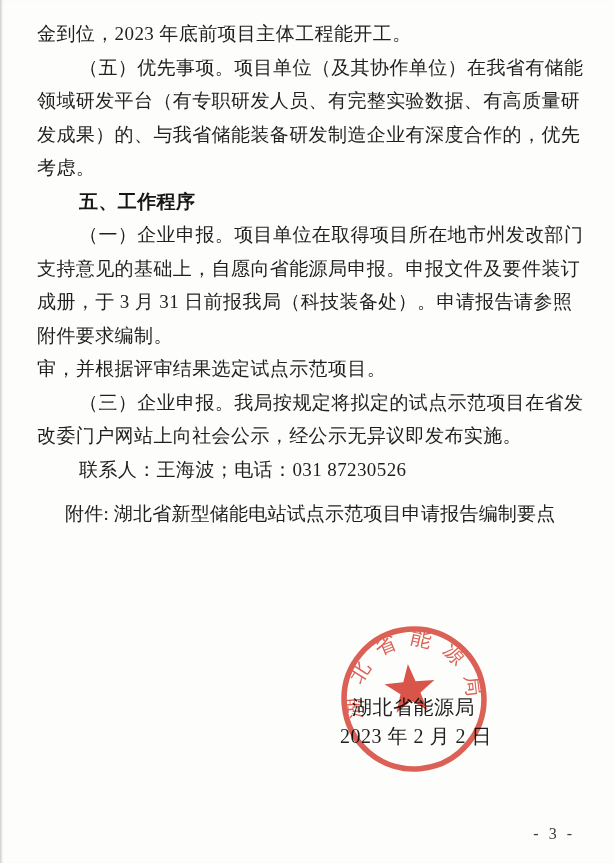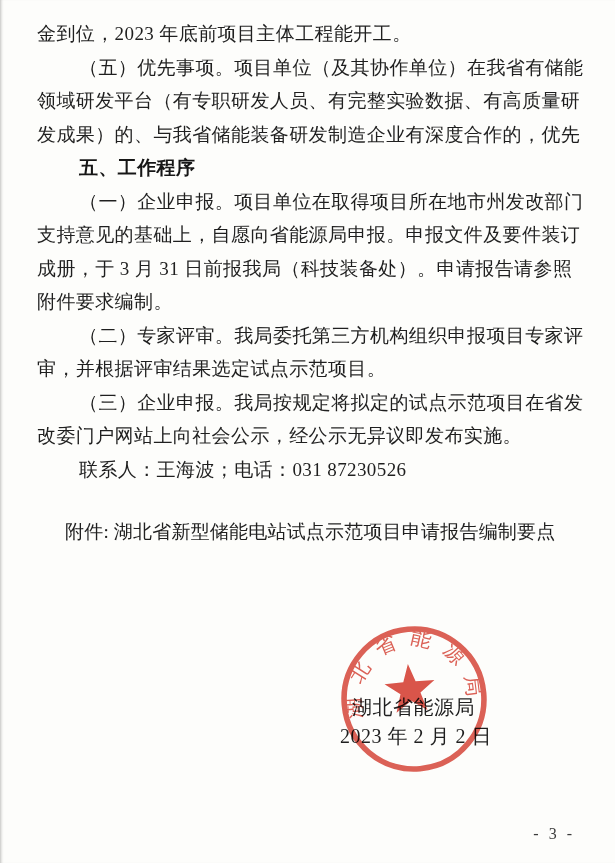--- a/index.html
+++ b/index.html
@@ -25,21 +25,21 @@
     letter-spacing: 0.4px;
     white-space: nowrap;
   }
   .line.indent { text-indent: 42px; }
   .line.heading {
     font-family: "Liberation Sans", "DejaVu Sans", sans-serif;
     font-weight: bold;
     color: #161616;
   }
   .attachment-line {
-    margin-top: 29px;
+    margin-top: 11px;
     font-size: 19px;
     line-height: 33.5px;
     letter-spacing: 0.2px;
     text-indent: 28px;
     white-space: nowrap;
   }
   .sig-agency {
     position: absolute;
     left: 352px;
     top: 694px;
@@ -80,26 +80,26 @@
   }
 </style>
 </head>
 <body>
 
 <div class="doc-body">
   <div class="line">金到位，2023 年底前项目主体工程能开工。</div>
   <div class="line indent">（五）优先事项。项目单位（及其协作单位）在我省有储能</div>
   <div class="line">领域研发平台（有专职研发人员、有完整实验数据、有高质量研</div>
   <div class="line">发成果）的、与我省储能装备研发制造企业有深度合作的，优先</div>
+  <div class="line">考虑。</div>
   <div class="line indent heading">五、工作程序</div>
   <div class="line indent">（一）企业申报。项目单位在取得项目所在地市州发改部门</div>
   <div class="line">支持意见的基础上，自愿向省能源局申报。申报文件及要件装订</div>
   <div class="line">成册，于 3 月 31 日前报我局（科技装备处）。申请报告请参照</div>
   <div class="line">附件要求编制。</div>
-  <div class="line indent">（二）专家评审。我局委托第三方机构组织申报项目专家评</div>
   <div class="line">审，并根据评审结果选定试点示范项目。</div>
   <div class="line indent">（三）企业申报。我局按规定将拟定的试点示范项目在省发</div>
   <div class="line">改委门户网站上向社会公示，经公示无异议即发布实施。</div>
   <div class="line indent">联系人：王海波；电话：031 87230526</div>
 
   <div class="attachment-line">附件: 湖北省新型储能电站试点示范项目申请报告编制要点</div>
 </div>
 
 <div class="sig-agency">湖北省能源局</div>
 <div class="sig-date">2023 年 2 月 2 日</div>

